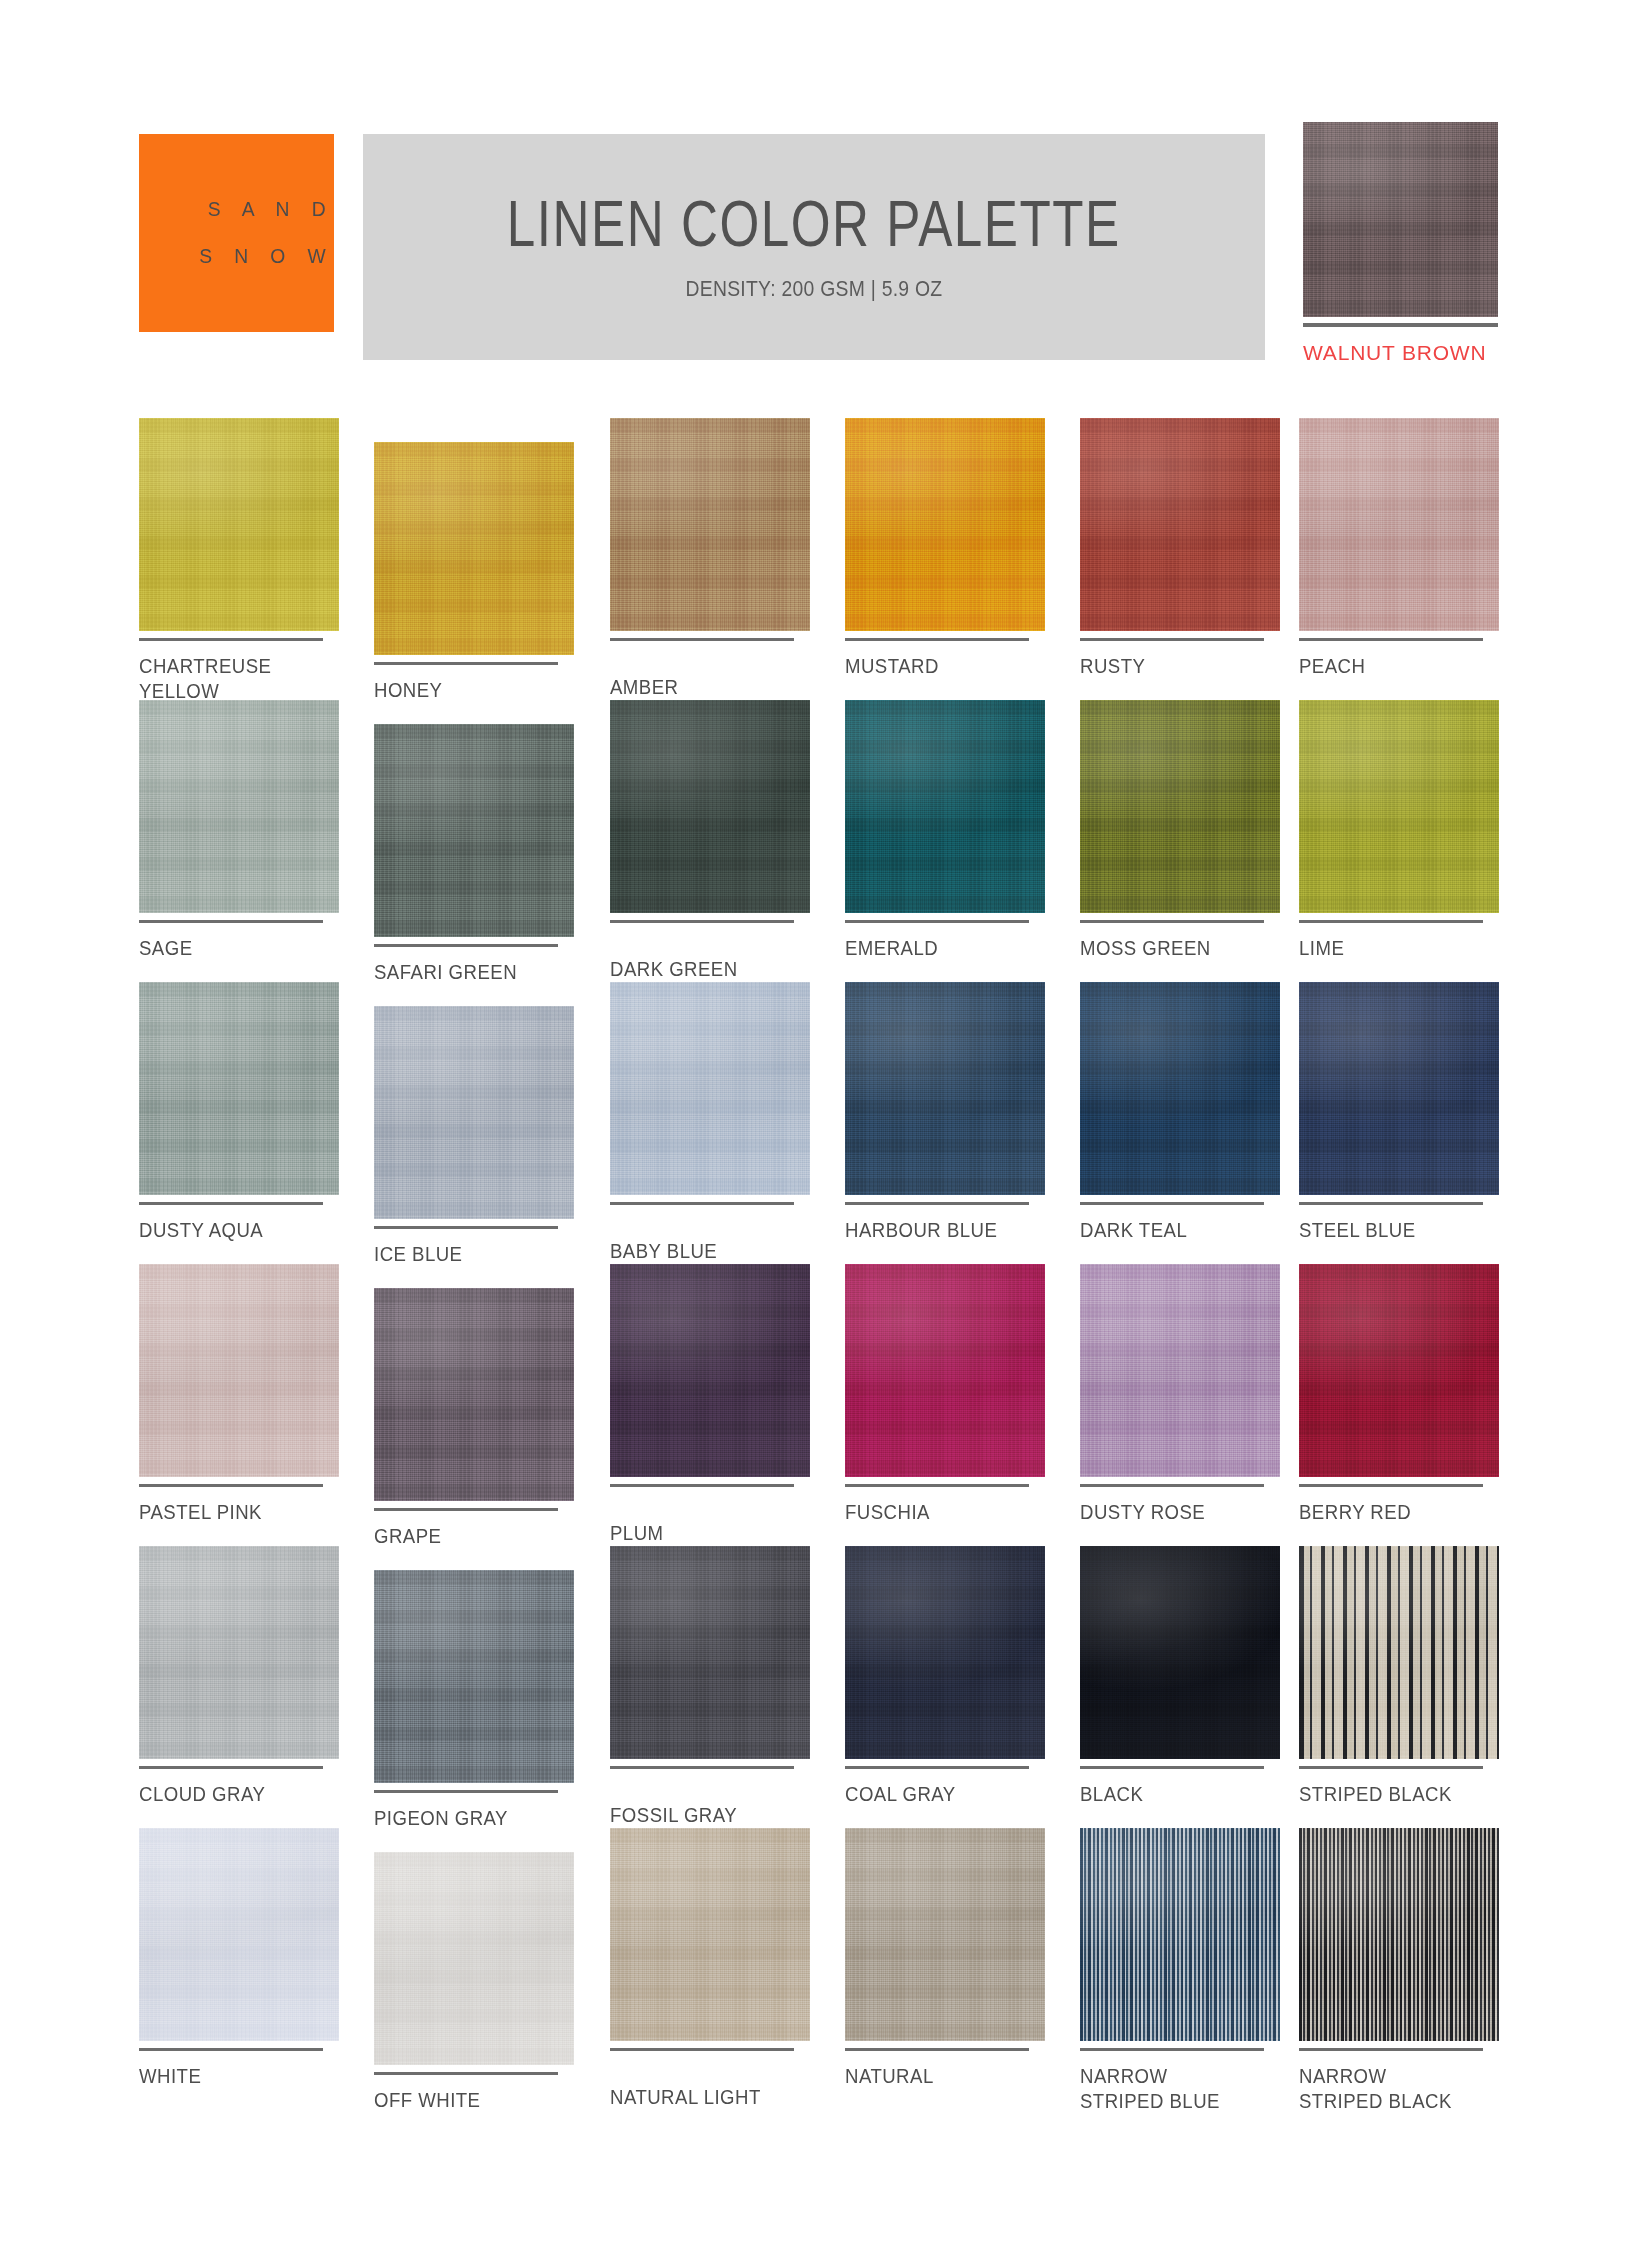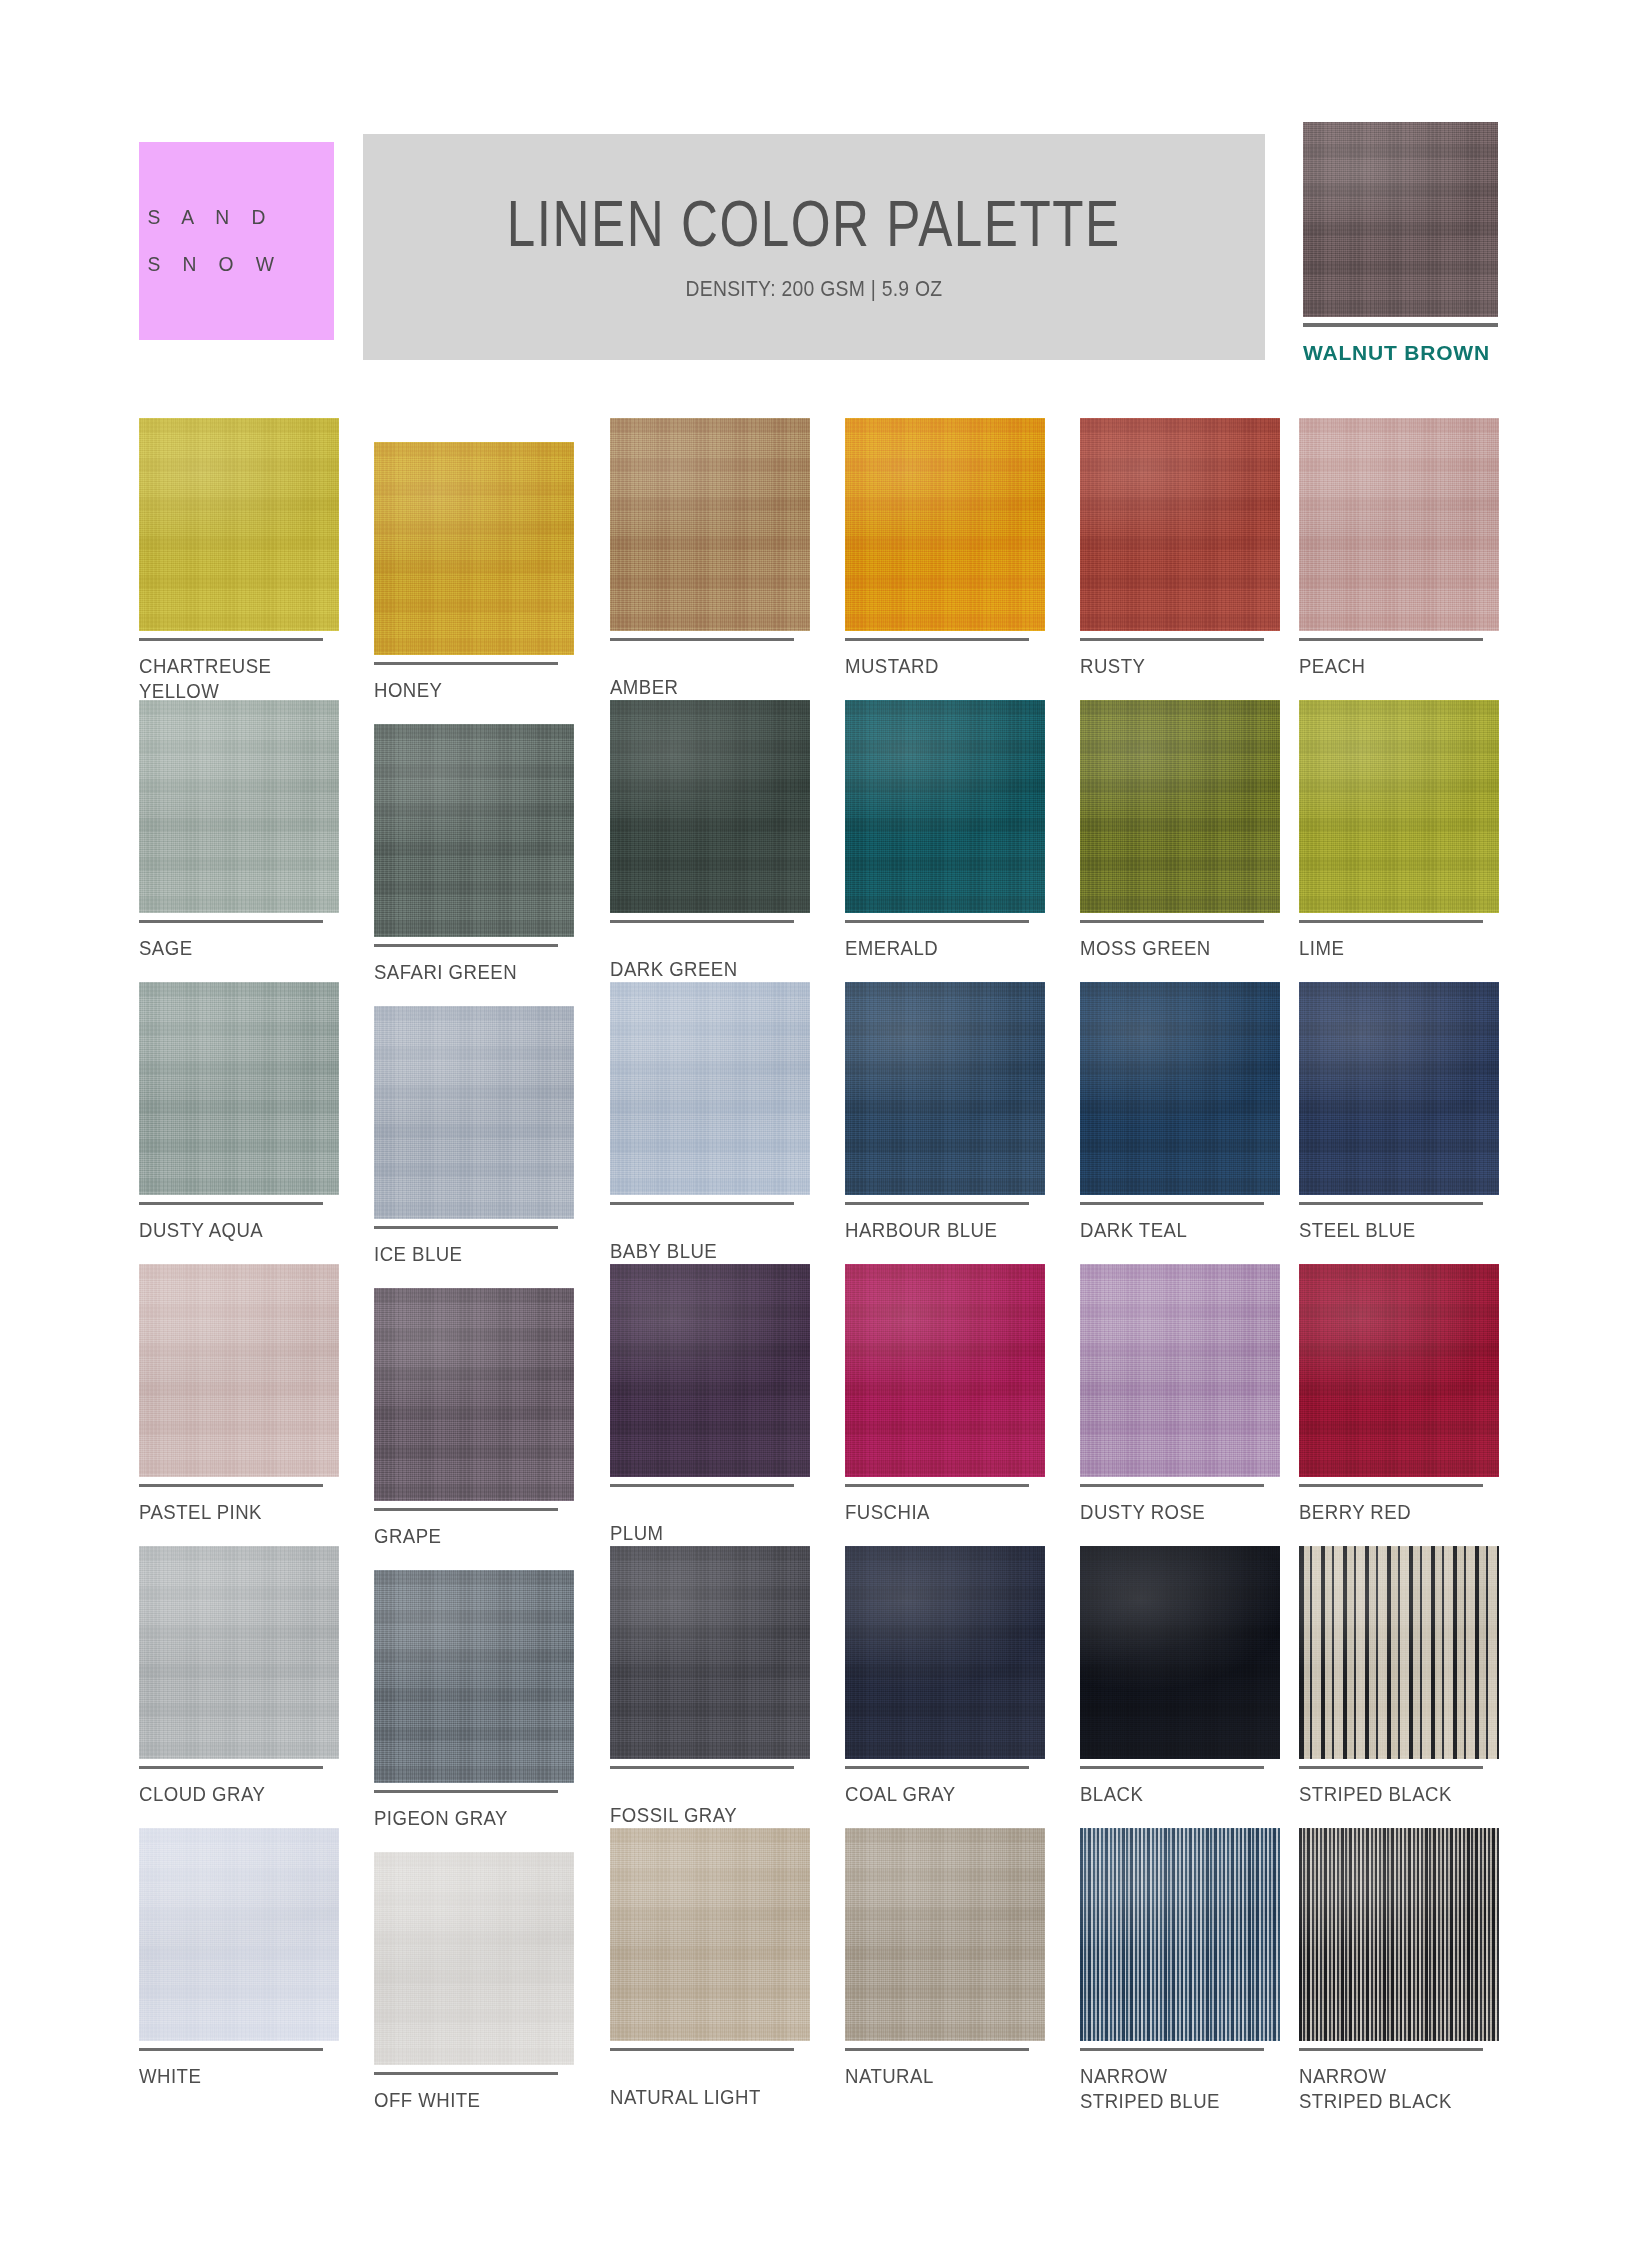--- a/index.html
+++ b/index.html
@@ -13,25 +13,25 @@
     position:relative;
   }
 
   
   .header{
     position:absolute;
     left:139px; top:134px;
     width:1360px; height:198px;
   }
   .logo-box{
-    position:absolute; left:0; top:8px;
+    position:absolute; left:0; top:0;
     width:195px; height:198px;
-    background:#f0abfc;
+    background:#f97316;
     display:flex; flex-direction:column;
-    align-items:flex-start; justify-content:center;
+    align-items:flex-end; justify-content:center;
   }
   .logo-line{
     font-size:19.3px;
     letter-spacing:8.4px;
     color:#4b4b4b;
     font-weight:400;
     line-height:1.0;
     text-indent:8.4px;
   }
   .logo-line.l2{ margin-top:27px; }
@@ -72,24 +72,23 @@
   .header-swatch .chip{
     width:195px; height:195px;
     position:relative; overflow:hidden;
   }
   .header-swatch .rule{
     height:3.2px; background:#6d6d6d; margin-top:6.4px;
   }
   .header-swatch .hlabel{
     margin-top:14px;
     font-size:21px;
-    color:#0f766e;
+    color:#ef4444;
     letter-spacing:0.8px;
     white-space:nowrap;
-    font-weight:bold;
   }
 
   
   .grid{
     position:absolute;
     left:139px; top:418px;
     width:1360px;
   }
   .row{ position:relative; height:282px; }
   .cell{

